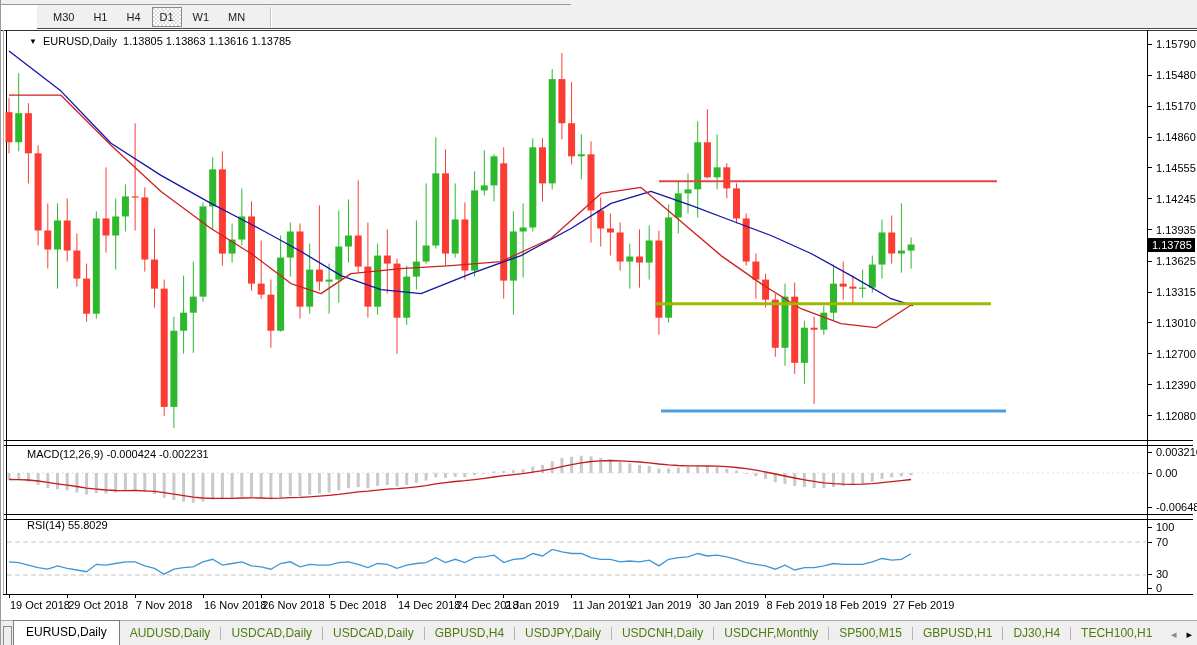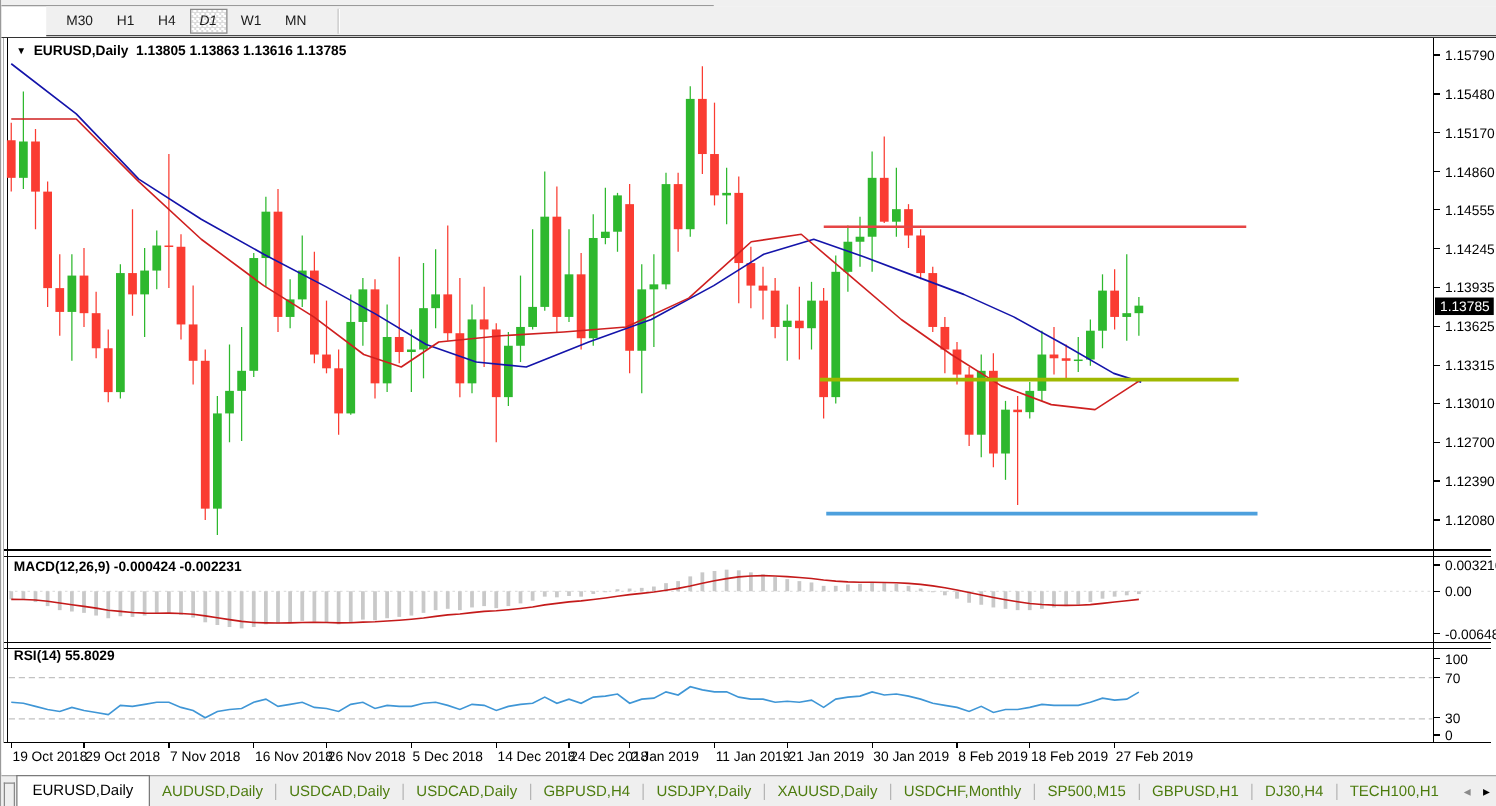--- a/index.html
+++ b/index.html
@@ -10,24 +10,24 @@
   .top-strip{position:absolute;top:0;left:0;width:1197px;height:5px;background:#f0f0f0;z-index:3;}
   .top-strip .seg{width:570px;height:4px;border-bottom:1px solid #9a9a9a;}
   
   .tf-toolbar{position:absolute;top:5px;left:0;width:1197px;height:24px;background:#f0f0f0;
       border-bottom:1px solid #4a4a4a;display:flex;align-items:center;padding-left:8px;
       box-sizing:border-box;z-index:3;margin-left:36px;}
   .tf-btn{font-size:11px;color:#1a1a1a;padding:3px 7px;margin-right:3px;border:1px solid transparent;
       background:transparent;cursor:default;line-height:12px;}
   .tf-btn.active{border:1px solid #8a8a8a;
       background-image:repeating-conic-gradient(#ffffff 0 25%, #dcdcdc 0 50%);
-      background-size:4px 4px;font-style:italic;}
+      background-size:4px 4px;}
   .tb-sep{width:1px;height:20px;background:#c4c4c4;border-right:1px solid #ffffff;margin-left:14px;}
   
-  .pane-label{position:absolute;z-index:2;font-size:11px;font-weight:700;color:#000;white-space:pre;}
+  .pane-label{position:absolute;z-index:2;font-size:11px;font-weight:400;color:#000;white-space:pre;margin-left:16px;}
   #chart-title{top:35px;left:12px;}
   #chart-title .dd{font-size:8px;margin-right:6px;position:relative;top:-1px;}
   #macd-label{top:448px;left:10px;}
   #rsi-label{top:519px;left:10px;}
   svg#cv{position:absolute;top:0;left:0;z-index:1;}
   
   .tabbar{position:absolute;left:0;bottom:0;width:1197px;height:25px;background:#efefef;
       border-top:1px solid #a8a8a8;display:flex;align-items:flex-end;z-index:3;box-sizing:border-box;}
   .tab-stub{width:7px;height:18px;border:1px solid #8a8a8a;border-bottom:none;background:#efefef;
       margin-left:2px;margin-right:1px;}
@@ -456,21 +456,21 @@
         <div class="tab">AUDUSD,Daily</div>
         <div class="tab-sep"></div>
         <div class="tab">USDCAD,Daily</div>
         <div class="tab-sep"></div>
         <div class="tab">USDCAD,Daily</div>
         <div class="tab-sep"></div>
         <div class="tab">GBPUSD,H4</div>
         <div class="tab-sep"></div>
         <div class="tab">USDJPY,Daily</div>
         <div class="tab-sep"></div>
-        <div class="tab">XAUUSD,Daily</div>
+        <div class="tab">USDCNH,Daily</div>
         <div class="tab-sep"></div>
         <div class="tab">USDCHF,Monthly</div>
         <div class="tab-sep"></div>
         <div class="tab">SP500,M15</div>
         <div class="tab-sep"></div>
         <div class="tab">GBPUSD,H1</div>
         <div class="tab-sep"></div>
         <div class="tab">DJ30,H4</div>
         <div class="tab-sep"></div>
         <div class="tab">TECH100,H1</div>

